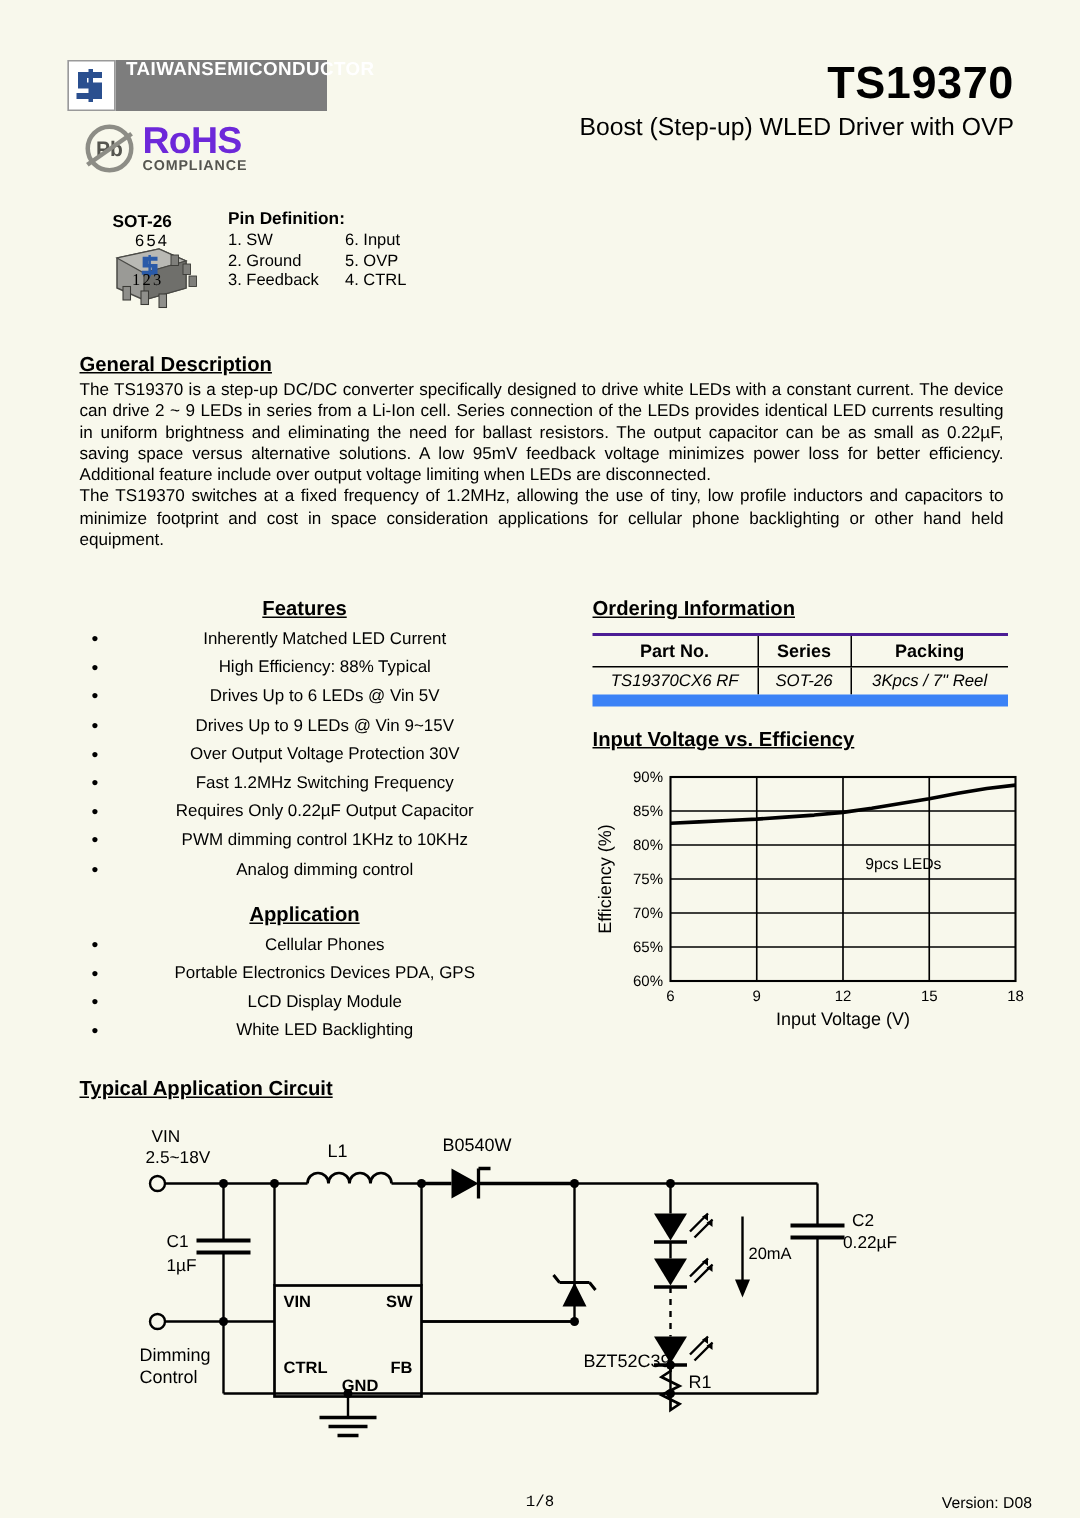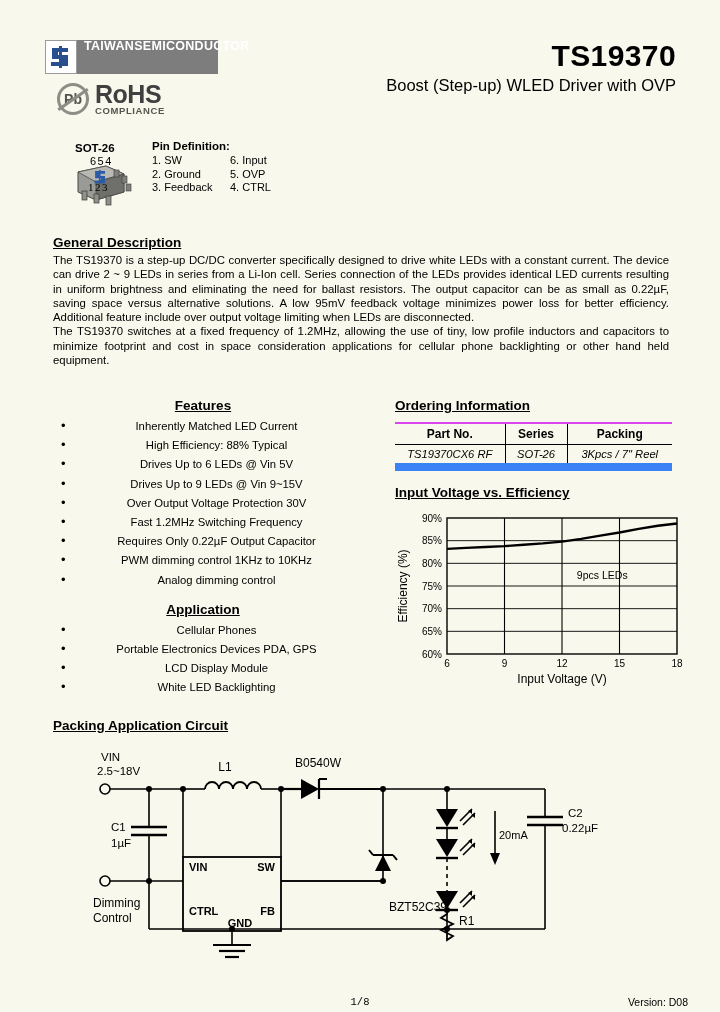--- a/index.html
+++ b/index.html
@@ -38,21 +38,21 @@
     width: 32px; height: 32px; border-radius: 50%;
     border: 3px solid #8d8d86; position: relative;
     display: flex; align-items: center; justify-content: center;
     font-weight: bold; font-size: 14px; color: #55554f;
   }
   .pb-circle .slash {
     position: absolute; width: 36px; height: 3px; background: #8d8d86;
     transform: rotate(-35deg);
   }
   .rohs-text { margin-left: 6px; }
-  .rohs-main { font-size: 25px; font-weight: bold; color: #404040; line-height: 24px; letter-spacing: -0.5px; }
+  .rohs-main { font-size: 25px; font-weight: bold; color: #6d28d9; line-height: 24px; letter-spacing: -0.5px; }
   .rohs-sub { font-size: 9.5px; font-weight: bold; color: #55554f; letter-spacing: 0.6px; line-height: 10px; }
 
   .title-block { position: absolute; right: 44px; top: 40px; text-align: right; }
   .part-title { font-size: 30px; font-weight: bold; letter-spacing: 0.4px; line-height: 32px; }
   .part-sub { font-size: 16.5px; line-height: 22px; margin-top: 2px; }
   .pkg-label { position: absolute; left: 75px; top: 142px; font-size: 11.5px; font-weight: bold; }
   .pkg-img { position: absolute; left: 72px; top: 156px; width: 64px; height: 58px; }
   .pin-top { position: absolute; left: 90px; top: 155px; font-size: 11px; letter-spacing: 1.5px; }
   .pin-bot { position: absolute; left: 88px; top: 181px; font-size: 11px; letter-spacing: 1.5px; font-family: Liberation Serif, serif; }
   .pindef { position: absolute; left: 152px; top: 140px; }
@@ -84,21 +84,21 @@
 
   
   table.order {
     border-collapse: collapse; margin-top: 9px; width: 277px;
     font-size: 11.2px;
   }
   table.order th, table.order td {
     text-align: center; padding: 3px 2px;
   }
   table.order th { font-weight: bold; font-size: 12px; }
-  table.order tr.head th { border-top: 2px solid #d946ef; border-bottom: 1px solid #000; }
+  table.order tr.head th { border-top: 2px solid #4c1d95; border-bottom: 1px solid #000; }
   table.order tr.head th + th { border-left: 1px solid #000; }
   table.order tr.row td { border-bottom: 8px solid #3b82f6; font-style: italic; }
   table.order tr.row td + td { border-left: 1px solid #000; }
 
   
   .chart-head { margin-top: 14px; }
   .chart-wrap { position: relative; margin-top: 6px; width: 290px; height: 185px; }
 
   
   .circuit-sec { position: absolute; left: 53px; top: 718px; width: 620px; }
@@ -259,21 +259,21 @@
           <rect x="52" y="12" width="230" height="136" fill="none" stroke="#000" stroke-width="1.4"></rect>
           <path d="M52,42.826666666666654 L71.16666666666666,41.91999999999999 L90.33333333333333,41.01333333333335 L109.5,40.10666666666668 L128.66666666666666,38.7466666666667 L147.83333333333334,37.38666666666663 L167,35.57333333333335 L186.16666666666669,32.853333333333296 L205.33333333333331,29.680000000000035 L224.5,26.50666666666669 L243.66666666666669,22.880000000000024 L262.8333333333333,19.706666666666678 L282,17.440000000000026" fill="none" stroke="#000" stroke-width="2.4" stroke-linejoin="round"></path>
           <text x="207.24999999999997" y="73.19999999999999" font-size="10.5" font-family="&quot;Liberation Sans&quot;, sans-serif" fill="#000" text-anchor="middle">9pcs LEDs</text>
           <text x="167" y="177" font-size="12" font-family="&quot;Liberation Sans&quot;, sans-serif" fill="#000" text-anchor="middle">Input Voltage (V)</text>
           <text x="12" y="80" font-size="12" font-family="&quot;Liberation Sans&quot;, sans-serif" fill="#000" text-anchor="middle" transform="rotate(-90 12 80)">Efficiency (%)</text>
         </svg>
     </div>
   </div>
 
   <div class="circuit-sec">
-    <div class="sec-head">Packing Application Circuit</div>
+    <div class="sec-head">Typical Application Circuit</div>
     <div class="circuit-wrap">
       <svg id="circ" width="560" height="232" viewBox="0 0 560 232">
           <circle cx="52" cy="50" r="5" fill="#f8f8ec" stroke="#000" stroke-width="1.6"></circle>
           <text x="48" y="22" font-size="11.5" font-family="&quot;Liberation Sans&quot;, sans-serif" fill="#000" text-anchor="start">VIN</text>
           <text x="44" y="36" font-size="11.5" font-family="&quot;Liberation Sans&quot;, sans-serif" fill="#000" text-anchor="start">2.5~18V</text>
           <line x1="57" y1="50" x2="96" y2="50" stroke="#000" stroke-width="1.6"></line>
           <circle cx="96" cy="50" r="3" fill="#000"></circle>
           <line x1="96" y1="50" x2="96" y2="88" stroke="#000" stroke-width="1.6"></line>
           <line x1="78" y1="88" x2="114" y2="88" stroke="#000" stroke-width="2.6"></line>
           <line x1="78" y1="96" x2="114" y2="96" stroke="#000" stroke-width="2.6"></line>

